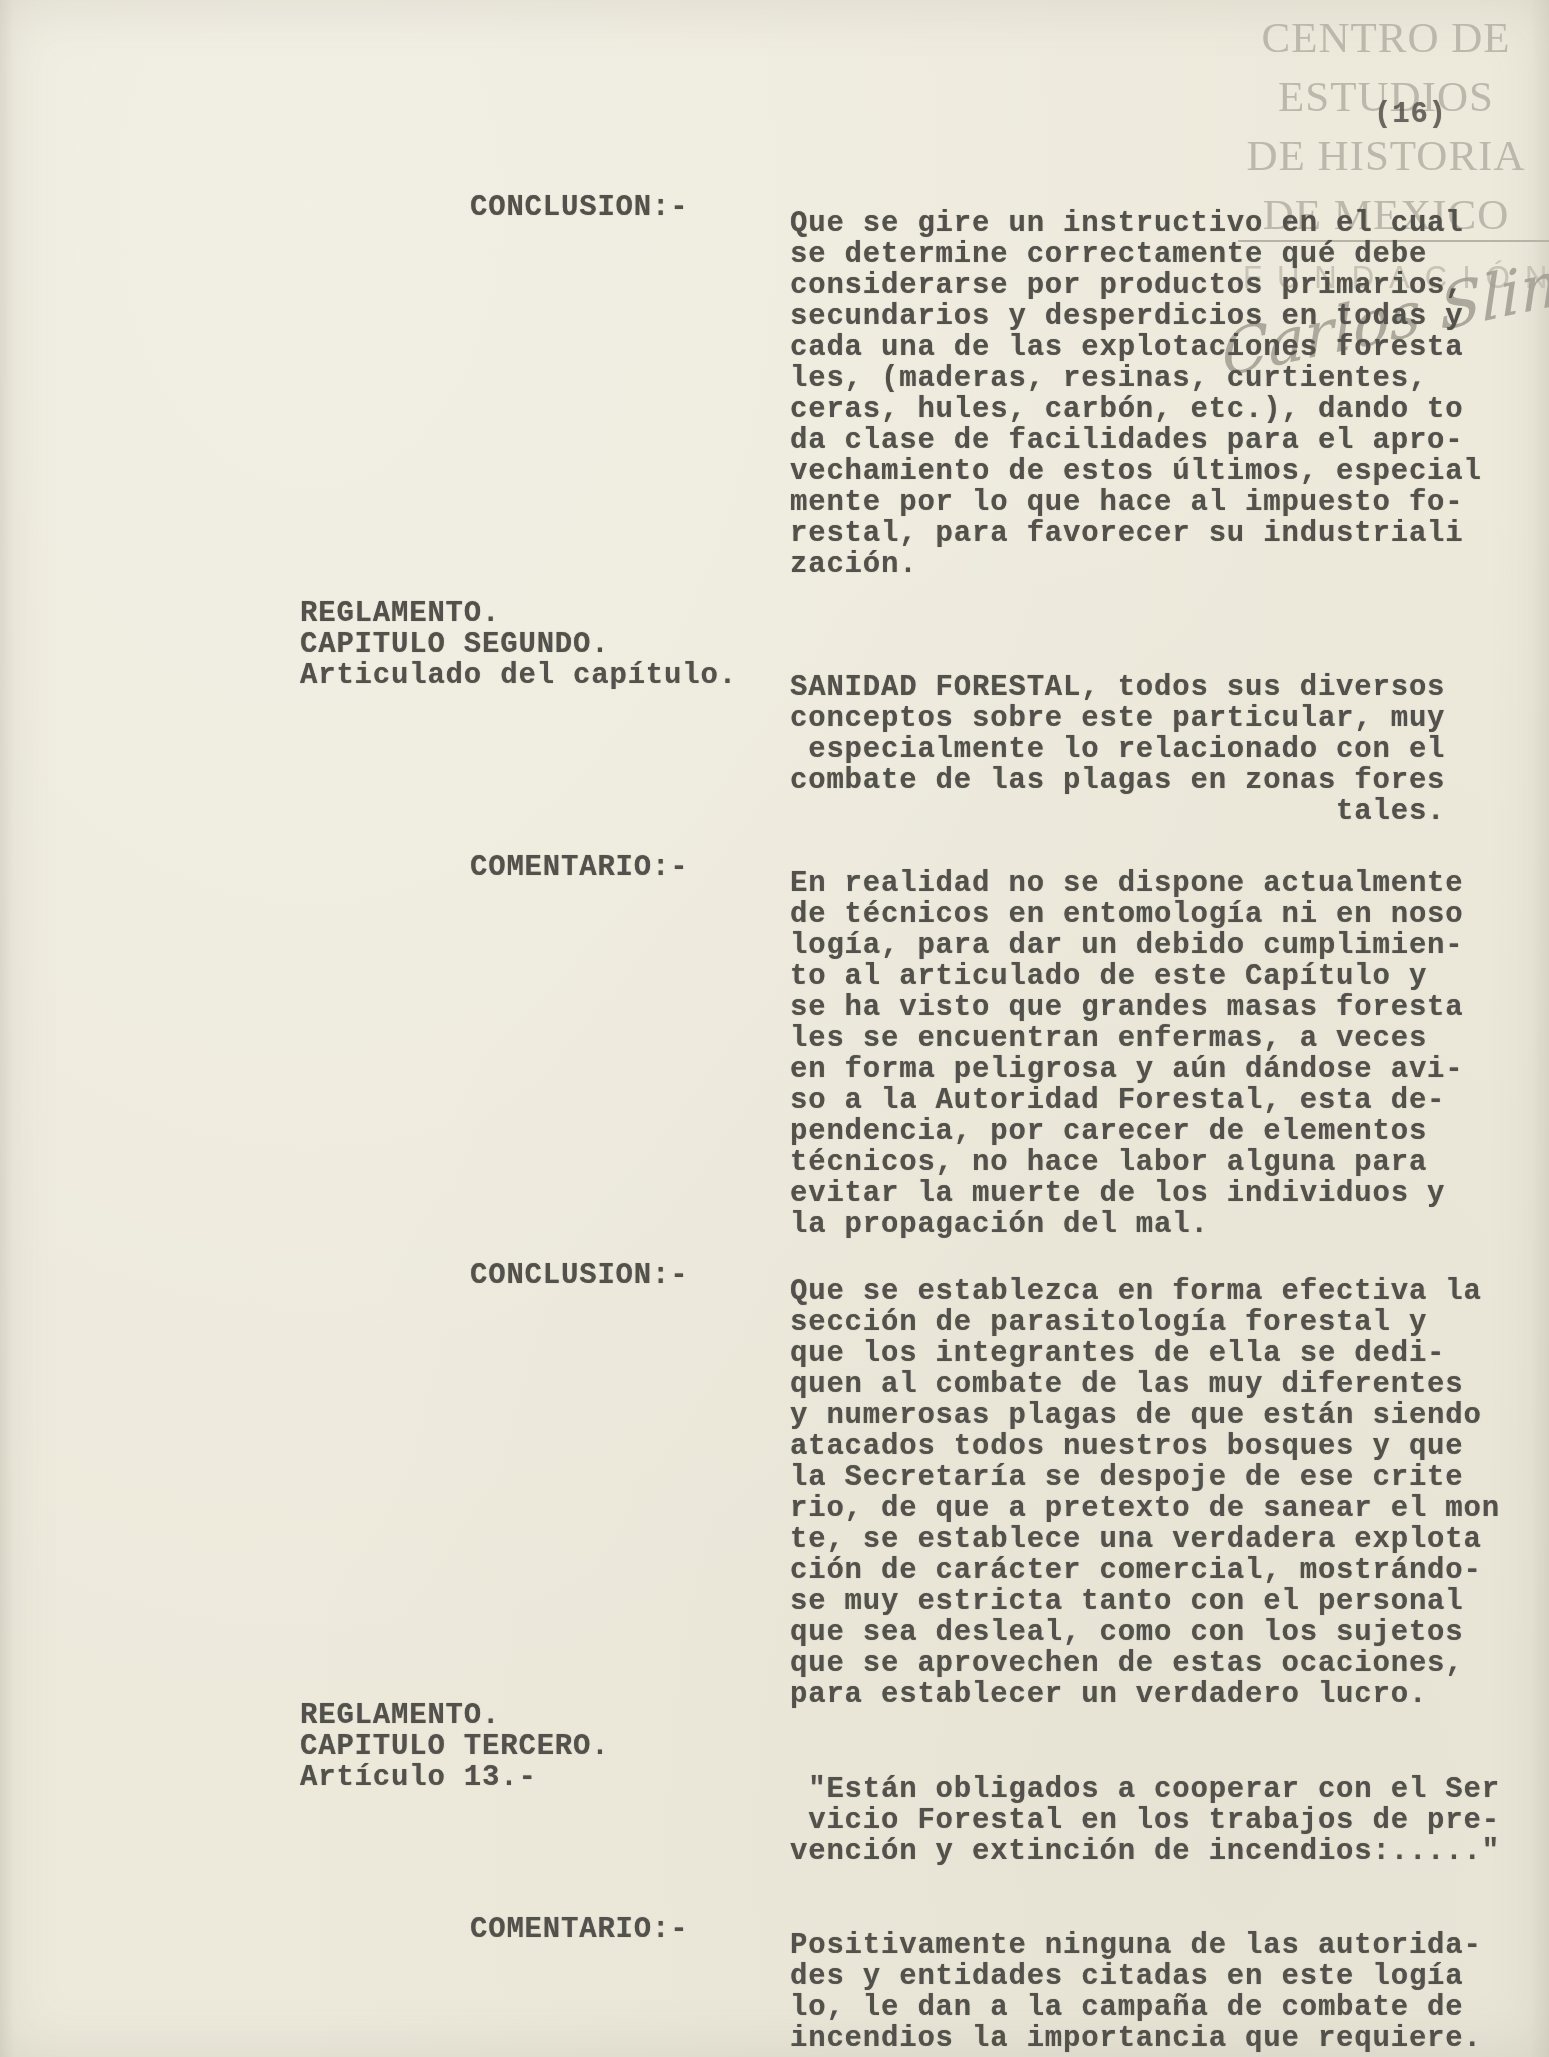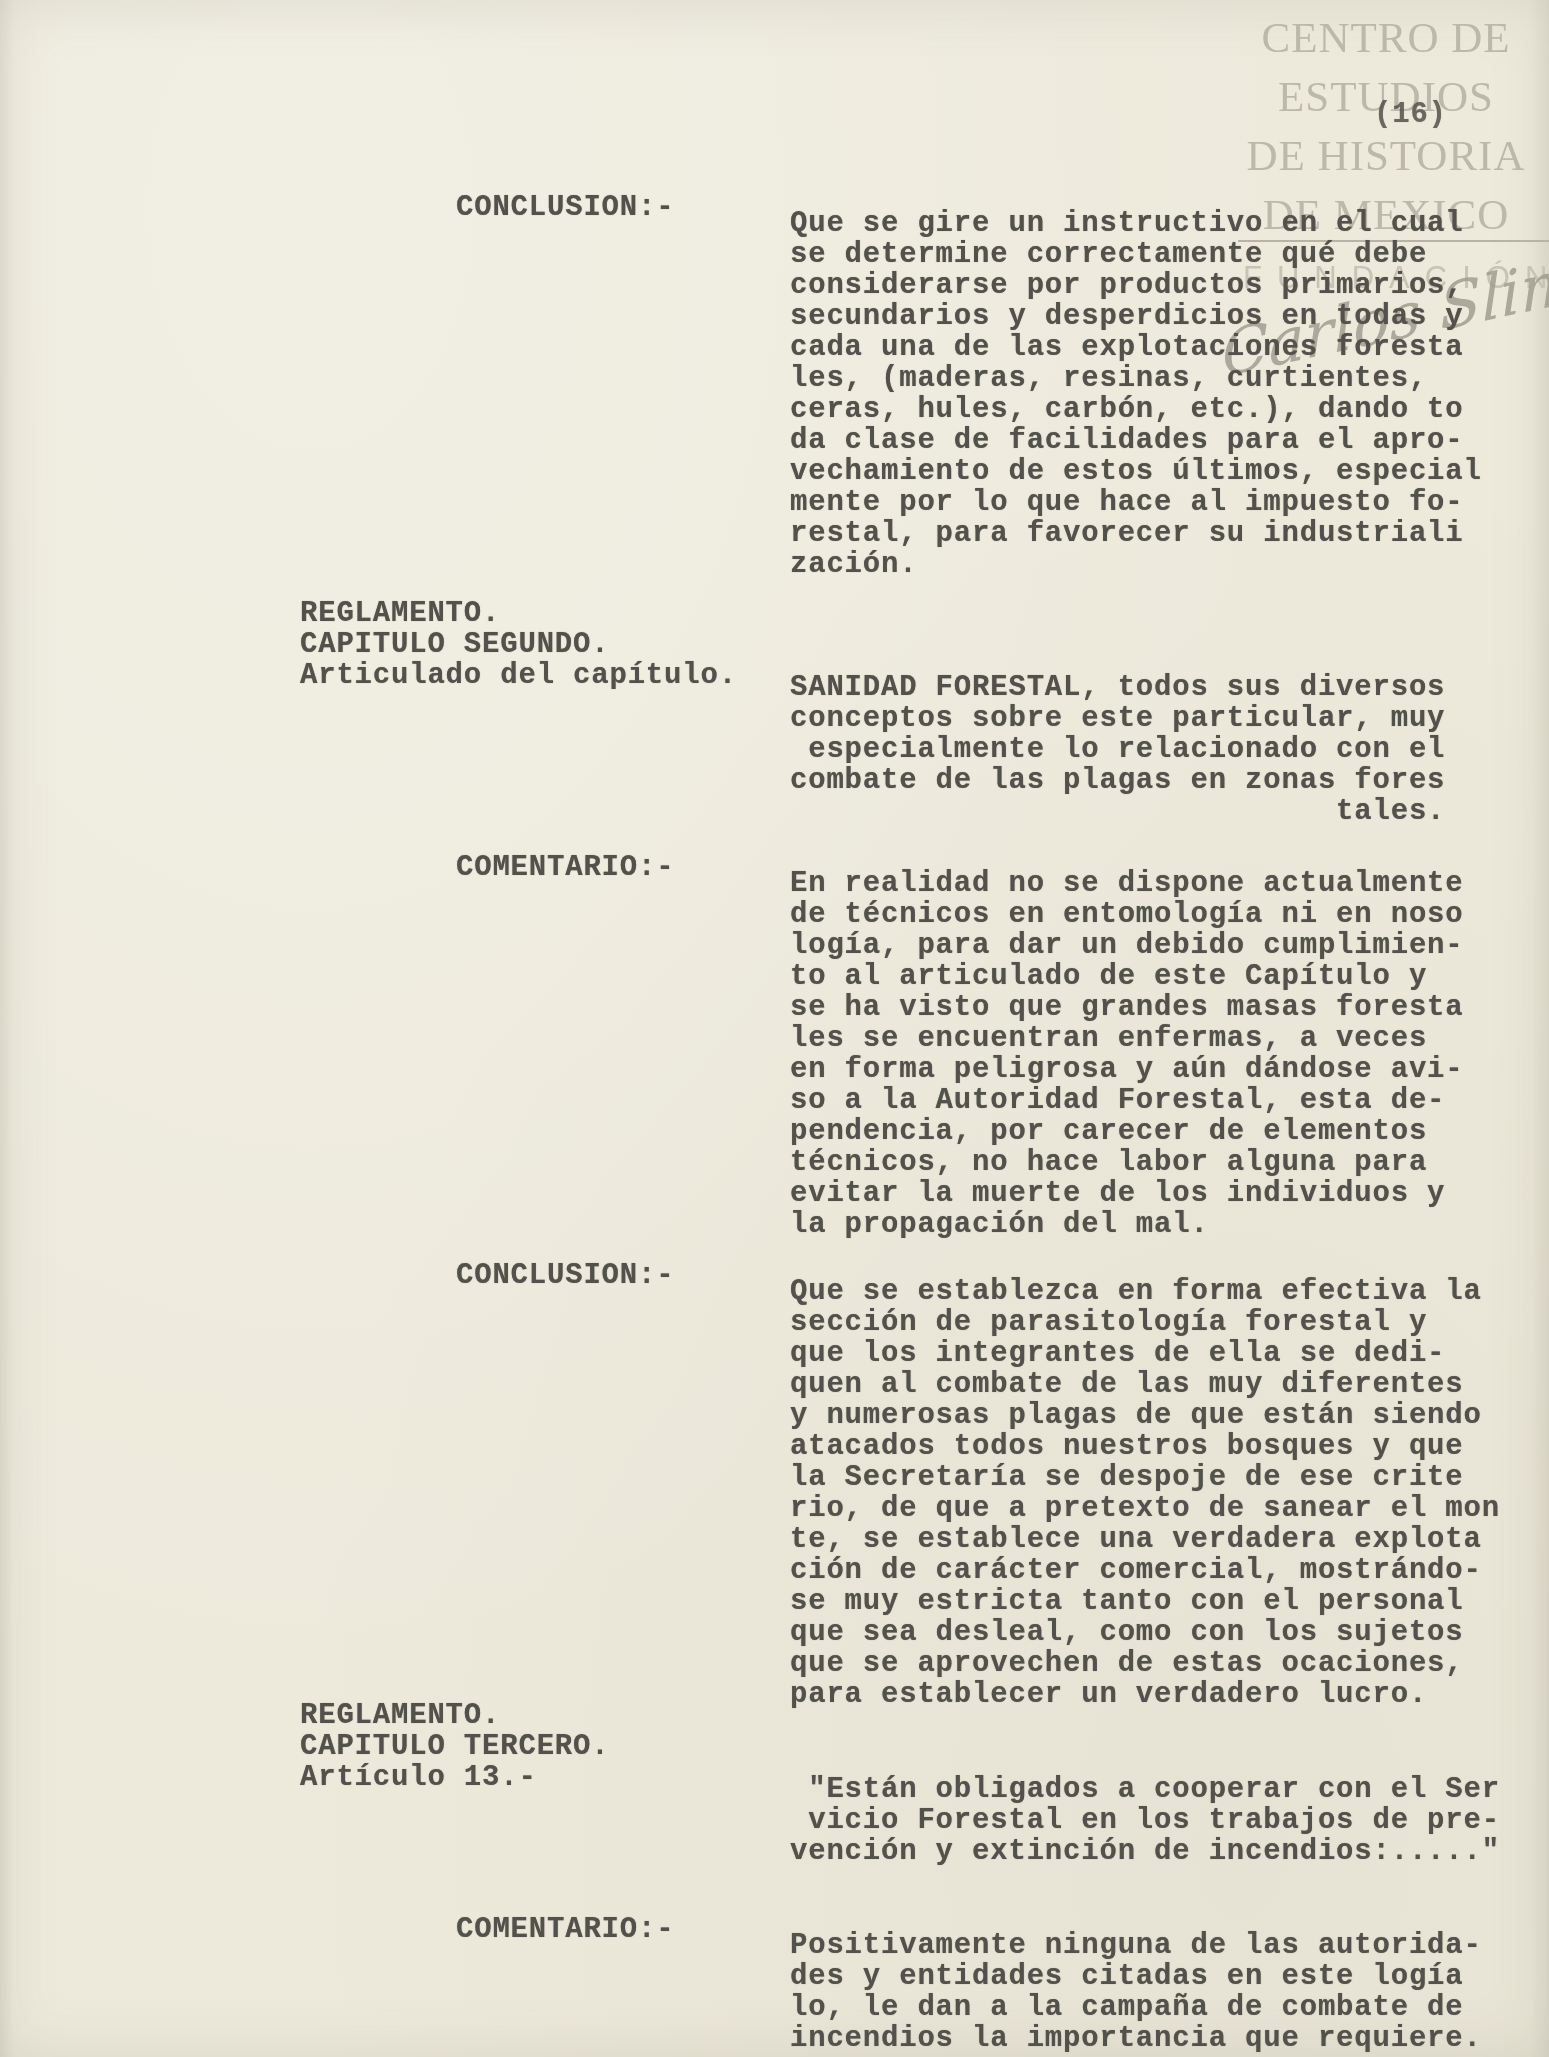--- a/index.html
+++ b/index.html
@@ -46,21 +46,21 @@
   .typed{
     color:#53514b;
     font-weight:bold;
     font-size:29px;line-height:31px;letter-spacing:.8px;
     white-space:pre;
     text-shadow:0 0 1px rgba(78,76,69,.55);
     z-index:1;
   }
   .page-number{position:absolute;left:1374px;top:99px;opacity:.85;}
   section{position:absolute;left:0;top:0;width:100%;}
-  .label{position:absolute;left:456px;top:0;}
+  .label{position:absolute;left:470px;top:0;}
   .margin-label{position:absolute;left:281px;top:0;margin-left:19px;}
   .body{position:absolute;left:790px;top:16px;}
   .body-offset{top:74px;text-align:right;}
   .s0{top:192px;} .s1{top:598px;} .s2{top:852px;}
   .s3{top:1260px;} .s4{top:1700px;} .s5{top:1914px;}
 </style>
 </head>
 <body>
 
 <div class="page">

